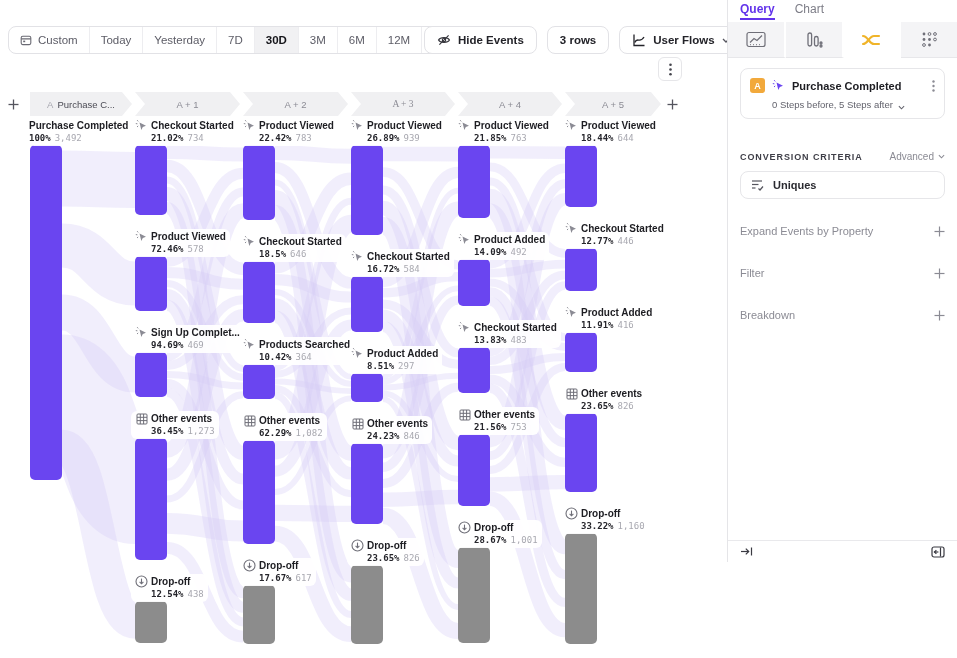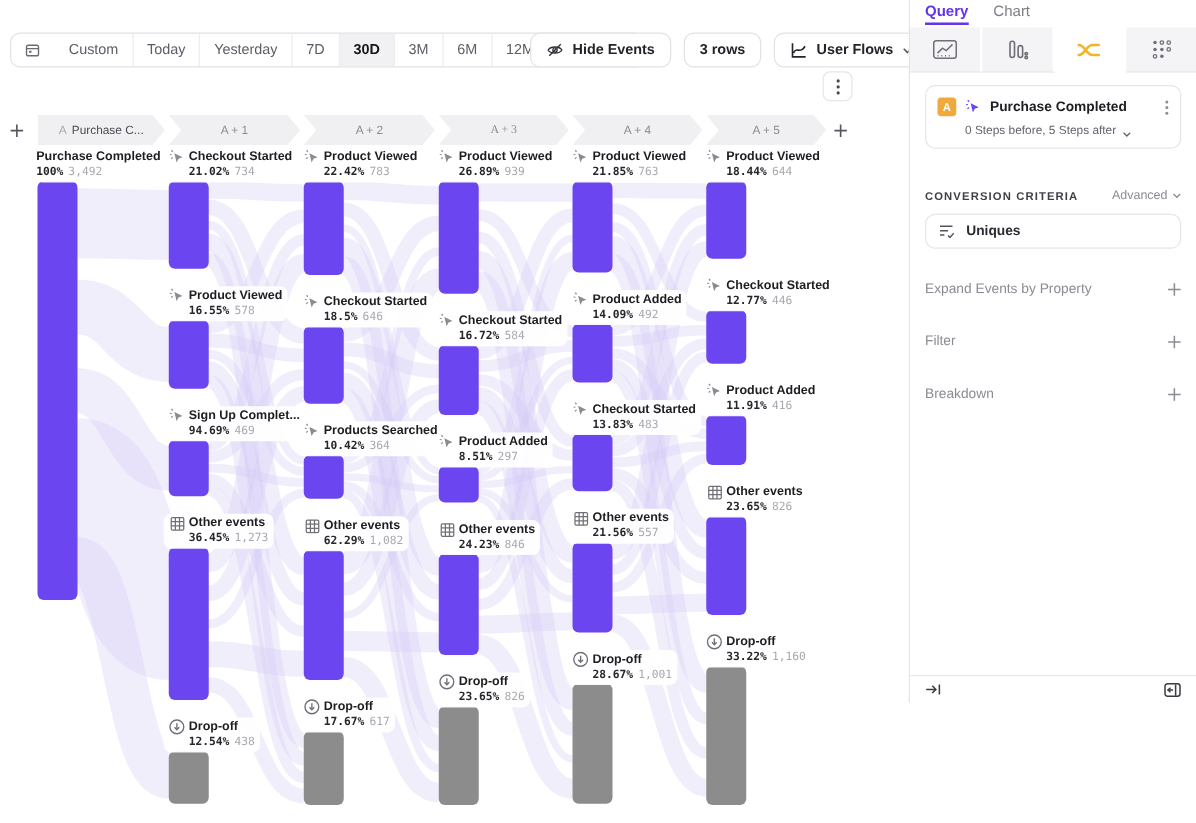--- a/index.html
+++ b/index.html
@@ -6,21 +6,21 @@
   html,body { width:957px; height:658px; background:#fff; overflow:hidden;
               font-family:"Liberation Sans", sans-serif; }
   .stage { position:relative; width:957px; height:658px; background:#fff; }
 
   
   .main { position:absolute; top:0; left:0; width:727px; height:658px; }
 
   .toolbar { position:absolute; top:26px; left:8px; display:flex; }
   .seg { display:flex; align-items:stretch; border:1px solid #e2e2e6; border-radius:8px;
          background:#fff; height:28px; overflow:hidden; }
-  .seg-btn { display:flex; align-items:center; gap:23px; padding:0 11px; font-size:11.5px;
+  .seg-btn { display:flex; align-items:center; gap:6px; padding:0 11px; font-size:11.5px;
              color:#5c5c66; border-right:1px solid #ededf0; cursor:pointer; white-space:nowrap; }
   .seg-btn:last-child { border-right:none; }
   .seg-btn.active { background:#f1f1f3; color:#15151a; font-weight:700; }
 
   .right-btns { position:absolute; top:26px; left:424px; display:flex; gap:10px; }
   .btn { display:flex; align-items:center; gap:7px; height:28px; padding:0 12px;
          border:1px solid #e2e2e6; border-radius:8px; background:#fff;
          font-size:11.5px; font-weight:700; color:#232329; white-space:nowrap; }
 
   .kebab-btn { position:absolute; left:658px; top:57px; width:24px; height:24px;
@@ -329,21 +329,21 @@
             <svg width="13" height="13" viewBox="0 0 13 13">
               <path d="M4.5 3.5 L11 6.8 L7.8 7.9 L6.3 11 Z" fill="#8b8b94"></path>
               <g stroke="#8b8b94" stroke-width="1">
                 <line x1="2.2" y1="1.2" x2="3.2" y2="2.4"></line>
                 <line x1="0.8" y1="4.6" x2="2.4" y2="4.8"></line>
                 <line x1="2" y1="8" x2="3.2" y2="6.9"></line>
               </g>
             </svg>
           </span>
           <div class="nname">Product Viewed</div>
-          <div class="nstats"><span class="npct">16.55%</span><span class="ncount">578</span></div>
+          <div class="nstats"><span class="npct">72.46%</span><span class="ncount">578</span></div>
         </div>
         <div class="bar purple" style="left: 135px; top: 256px; height: 55px;"></div>
         <div class="node-label" style="left: 131px; top: 325px;">
           <span class="nicon">
             <svg width="13" height="13" viewBox="0 0 13 13">
               <path d="M4.5 3.5 L11 6.8 L7.8 7.9 L6.3 11 Z" fill="#8b8b94"></path>
               <g stroke="#8b8b94" stroke-width="1">
                 <line x1="2.2" y1="1.2" x2="3.2" y2="2.4"></line>
                 <line x1="0.8" y1="4.6" x2="2.4" y2="4.8"></line>
                 <line x1="2" y1="8" x2="3.2" y2="6.9"></line>
@@ -571,21 +571,21 @@
           <span class="nicon">
             <svg width="12" height="12" viewBox="0 0 12 12" fill="none" stroke="#6f6f78" stroke-width="1">
               <rect x="1" y="1" width="10" height="10" rx="1"></rect>
               <line x1="4.3" y1="1" x2="4.3" y2="11"></line>
               <line x1="7.6" y1="1" x2="7.6" y2="11"></line>
               <line x1="1" y1="4.3" x2="11" y2="4.3"></line>
               <line x1="1" y1="7.6" x2="11" y2="7.6"></line>
             </svg>
           </span>
           <div class="nname">Other events</div>
-          <div class="nstats"><span class="npct">21.56%</span><span class="ncount">557</span></div>
+          <div class="nstats"><span class="npct">21.56%</span><span class="ncount">753</span></div>
         </div>
         <div class="bar purple" style="left: 458px; top: 434px; height: 72px;"></div>
         <div class="node-label" style="left: 454px; top: 520px;">
           <span class="nicon">
             <svg width="13" height="13" viewBox="0 0 13 13" fill="none" stroke="#6f6f78" stroke-width="1.1">
               <circle cx="6.5" cy="6.5" r="5.5"></circle>
               <line x1="6.5" y1="3.6" x2="6.5" y2="8.4"></line>
               <polyline points="4.6,6.8 6.5,8.8 8.4,6.8"></polyline>
             </svg>
           </span>

